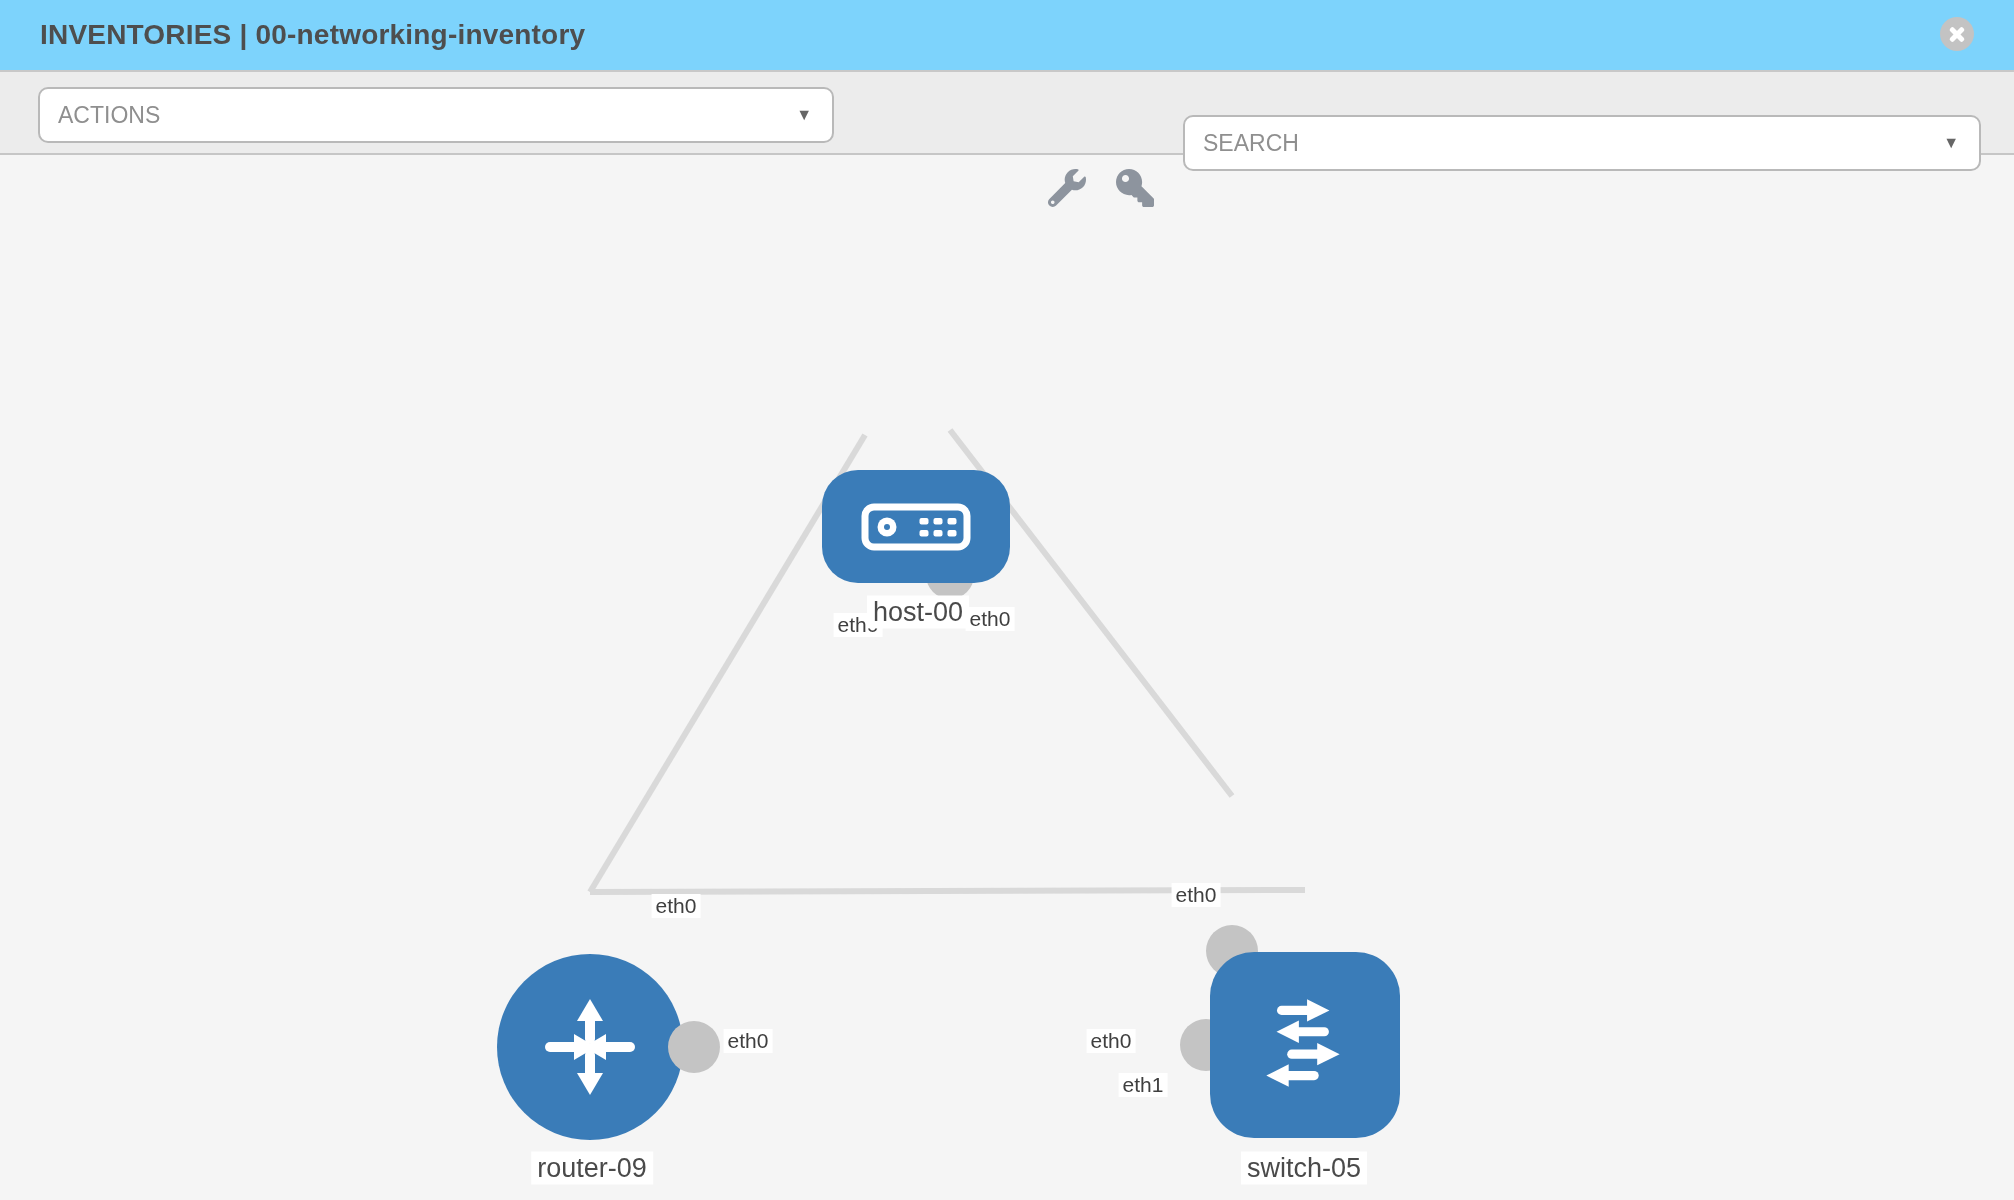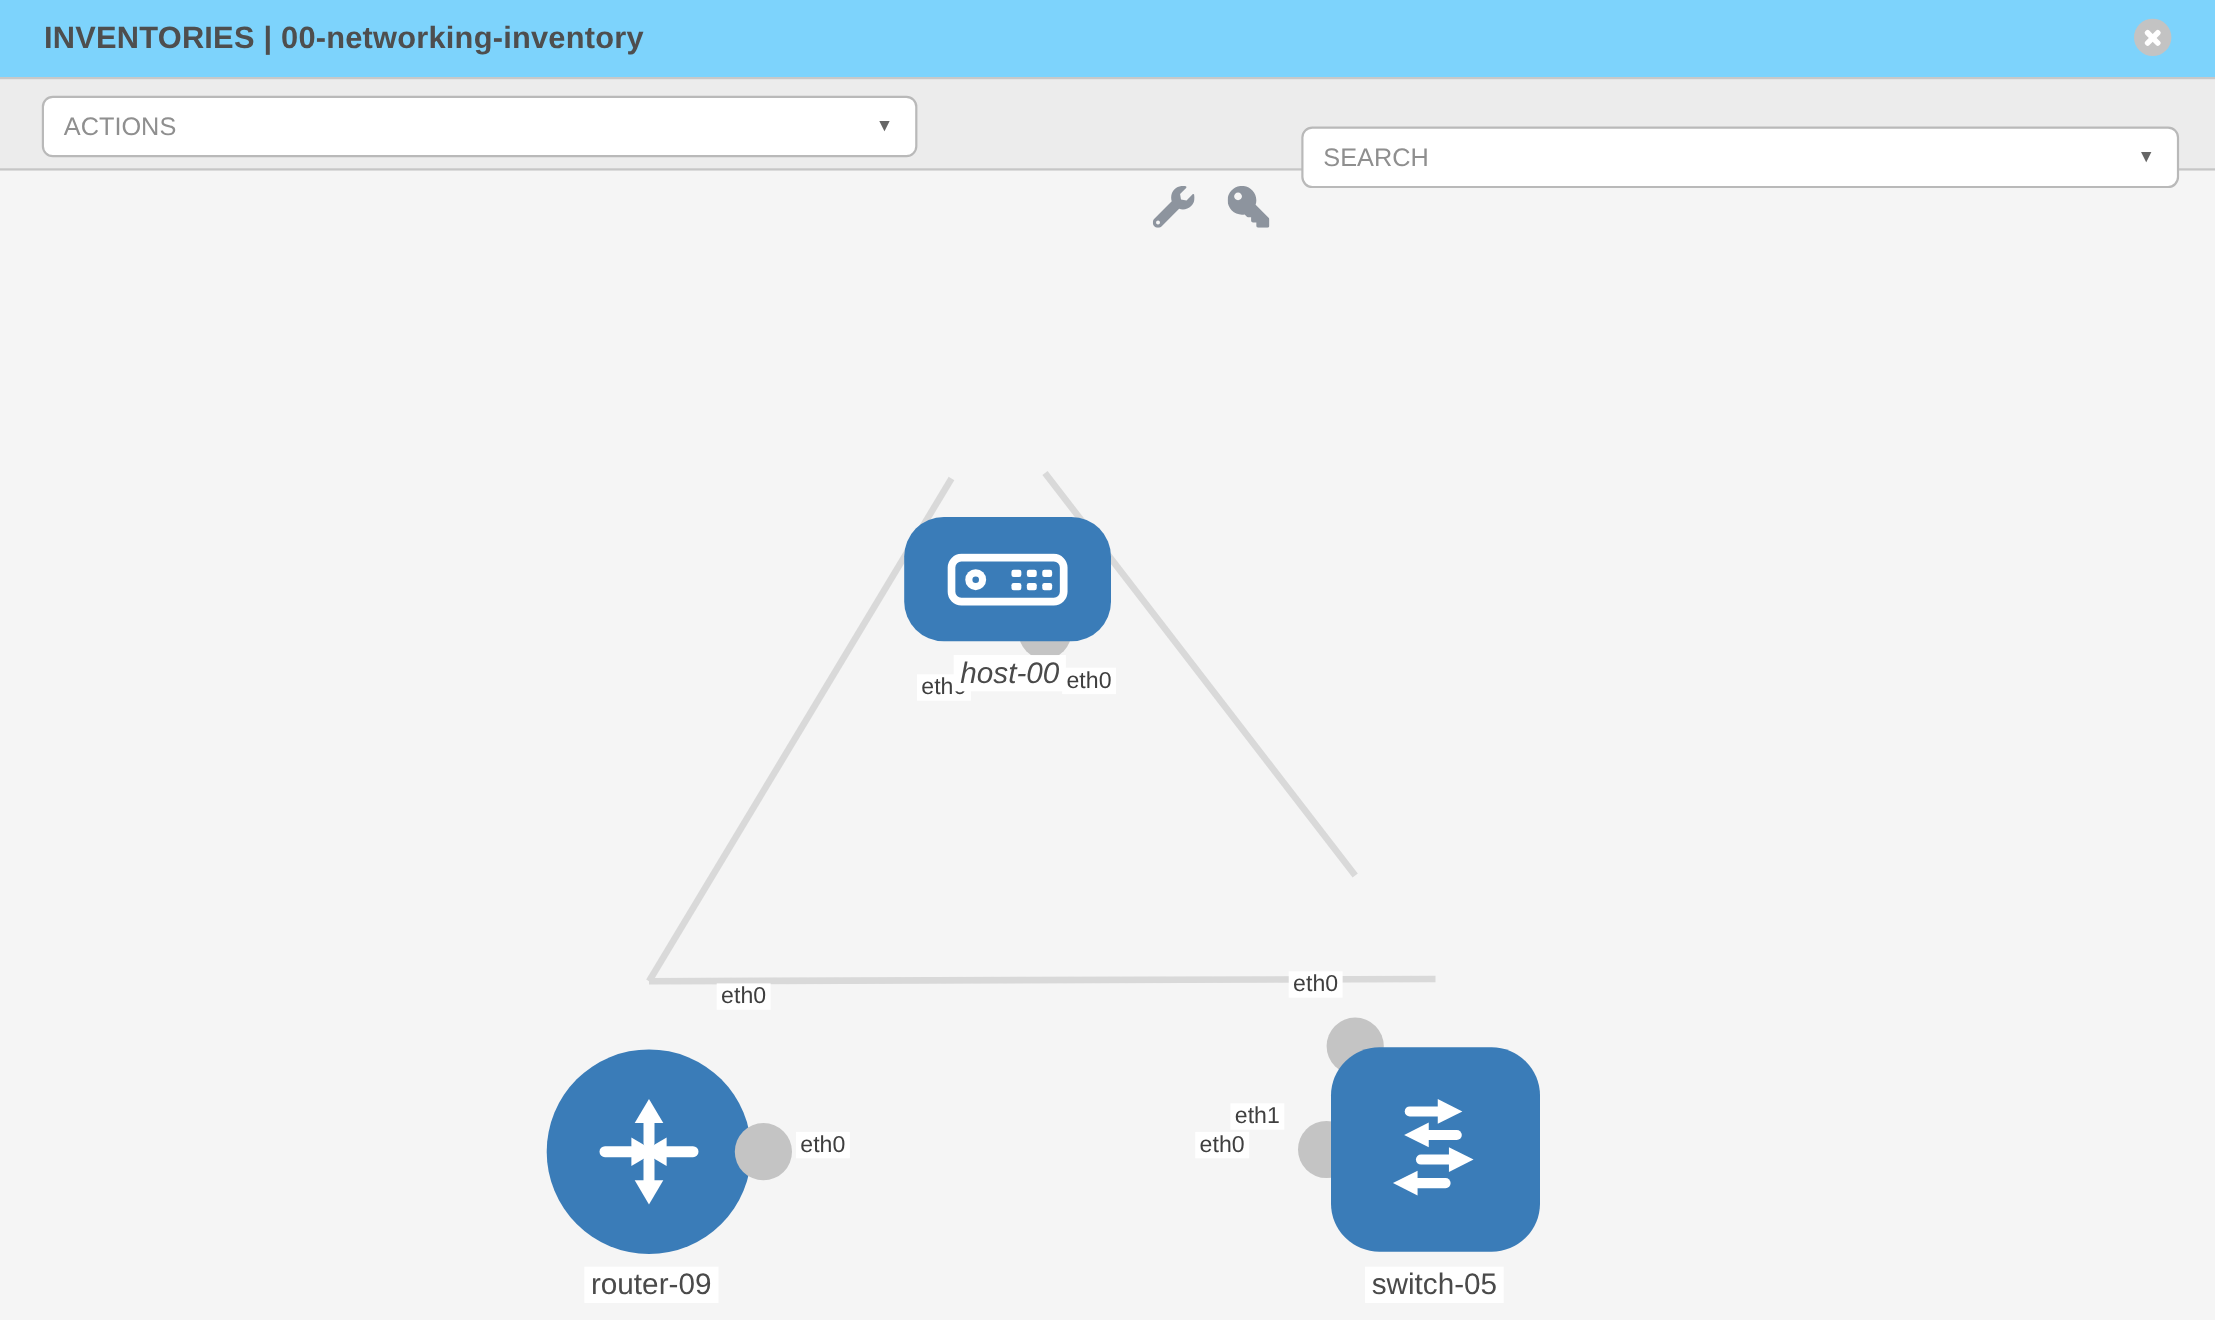--- a/index.html
+++ b/index.html
@@ -133,19 +133,19 @@
       </g>
     </svg>
   </div>
 
   <div class="iflabel" style="left:858px;top:470px;">eth0</div>
   <div class="iflabel" style="left:990px;top:464px;">eth0</div>
   <div class="iflabel" style="left:676px;top:751px;">eth0</div>
   <div class="iflabel" style="left:1196px;top:740px;">eth0</div>
   <div class="iflabel" style="left:748px;top:886px;">eth0</div>
   <div class="iflabel" style="left:1111px;top:886px;">eth0</div>
-  <div class="iflabel" style="left:1143px;top:860px;">eth1</div>
+  <div class="iflabel" style="left:1143px;top:930px;">eth1</div>
 
-  <div class="nlabel" style="left:918px;top:457px;font-style:italic;">host-00</div>
+  <div class="nlabel" style="left:918px;top:457px;">host-00</div>
   <div class="nlabel" style="left:592px;top:1013px;">router-09</div>
   <div class="nlabel" style="left:1304px;top:1013px;">switch-05</div>
 
 </div>
 
 </body></html>

